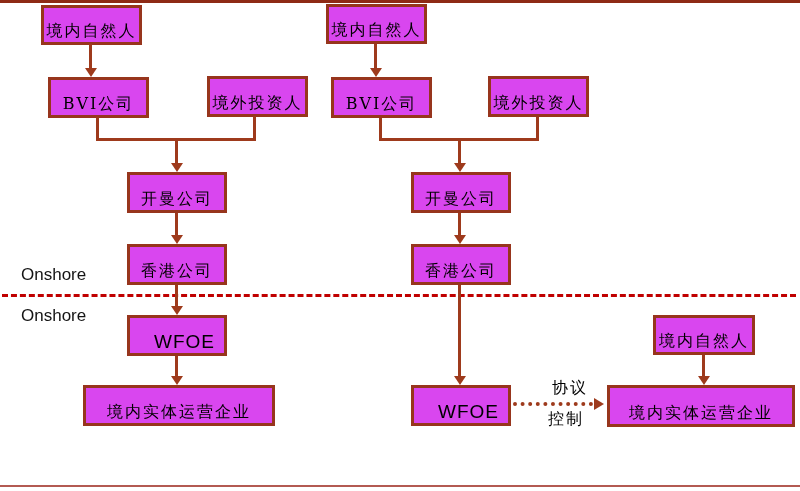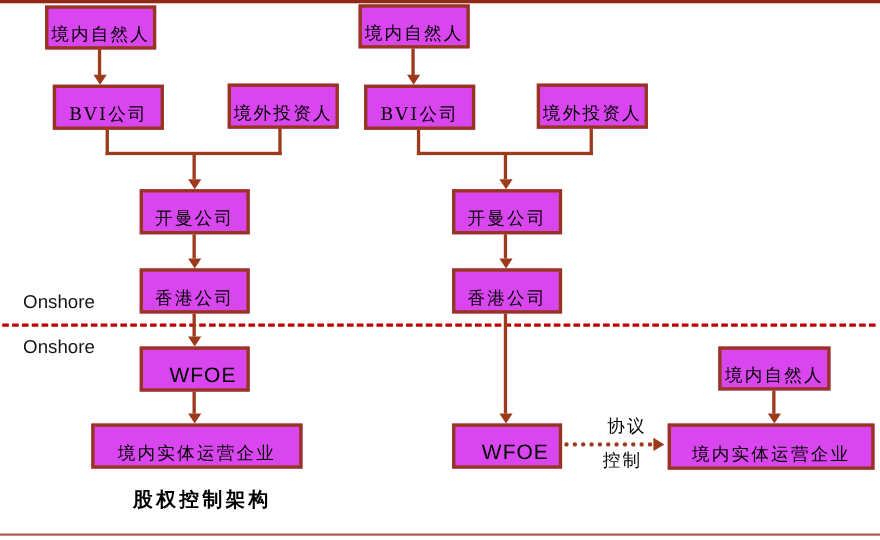--- a/index.html
+++ b/index.html
@@ -70,21 +70,20 @@
 
   <div class="vline" style="left:175px;top:213px;height:22px;"></div>
   <div class="ah-down" style="left:171px;top:235px;"></div>
 
   <div class="vline" style="left:175px;top:285px;height:21px;"></div>
   <div class="ah-down" style="left:171px;top:306px;"></div>
 
   <div class="vline" style="left:175px;top:356px;height:20px;"></div>
   <div class="ah-down" style="left:171px;top:376px;"></div>
 
-  <div class="cn-title" style="left:84px;top:442px;">股权控制架构</div>
 
   <div class="box" style="left:326px;top:4px;width:101px;height:40px;">
     <span>境内自然人</span>
   </div>
   <div class="box" style="left:331px;top:77px;width:101px;height:41px;">
     <span>BVI公司</span>
   </div>
   <div class="box" style="left:488px;top:76px;width:101px;height:41px;">
     <span>境外投资人</span>
   </div>

